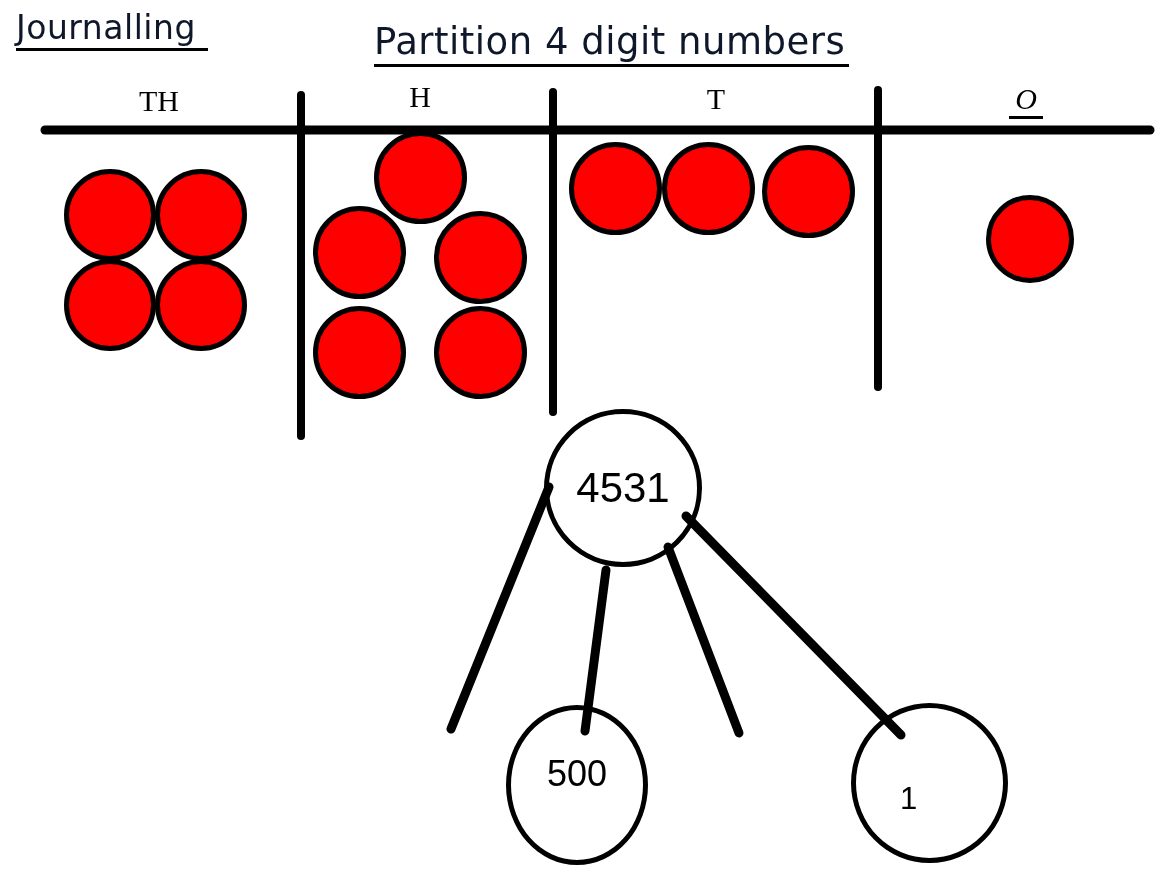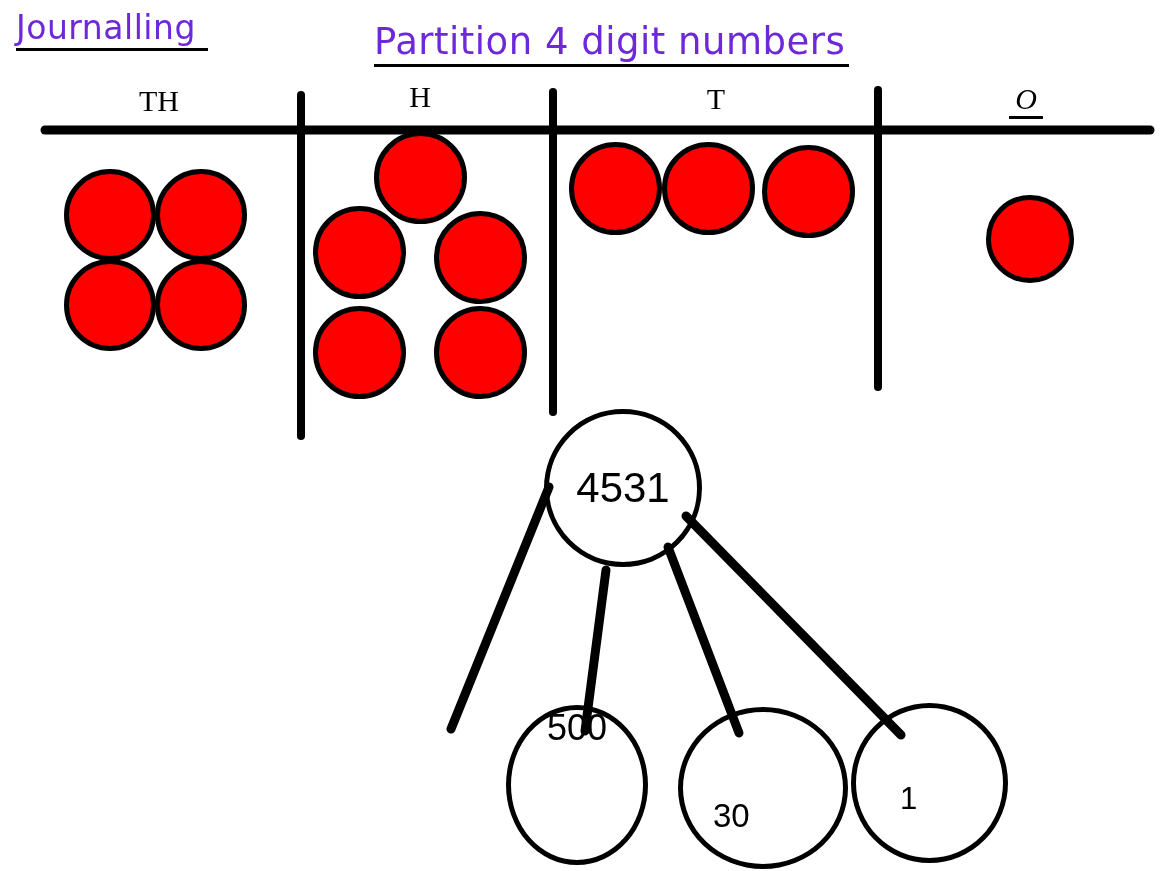--- a/index.html
+++ b/index.html
@@ -24,21 +24,21 @@
     top: 0;
     width: 1162px;
     height: 871px;
     pointer-events: none;
   }
   
   .heading {
     position: absolute;
     font-family: "DejaVu Sans", sans-serif;
     font-weight: 400;
-    color: #6d28d9;
+    color: #0f172a;
     white-space: nowrap;
     letter-spacing: 0.5px;
   }
   #title-journalling {
     left: 16px;
     top: 8px;
     font-size: 33px;
     border-bottom: 3px solid #000;
     padding-bottom: 1px;
     padding-right: 12px;
@@ -143,25 +143,22 @@
     <line x1="668" y1="547" x2="739" y2="733" stroke="#000000" stroke-width="9" stroke-linecap="round"></line>
 
     <line x1="686" y1="516" x2="901" y2="735" stroke="#000000" stroke-width="9" stroke-linecap="round"></line>
   </svg>
 
   <div class="bubble" style="left:544px; top:409px; width:158px; height:158px;">
     <span class="bubble-text" style="font-size:42px;">4531</span>
   </div>
 
 
-  <div class="bubble" style="left:506px; top:705px; width:142px; height:160px; align-items:flex-start; padding-bottom:22px;">
+  <div class="bubble" style="left:506px; top:705px; width:142px; height:160px; align-items:center; padding-bottom:22px;">
     <span class="bubble-text" style="font-size:36px;">500</span>
   </div>
 
-  <div class="bubble" style="left:678px; top:707px; width:170px; height:162px; align-items:flex-end; justify-content:flex-start; padding-bottom:32px; padding-left:30px;">
-    <span class="bubble-text" style="font-size:33px;">30</span>
-  </div>
 
   <div class="bubble" style="left:851px; top:703px; width:157px; height:160px; align-items:flex-end; justify-content:flex-start; padding-bottom:44px; padding-left:44px;">
     <span class="bubble-text" style="font-size:31px;">1</span>
   </div>
 
 </div>
 
 </body></html>

